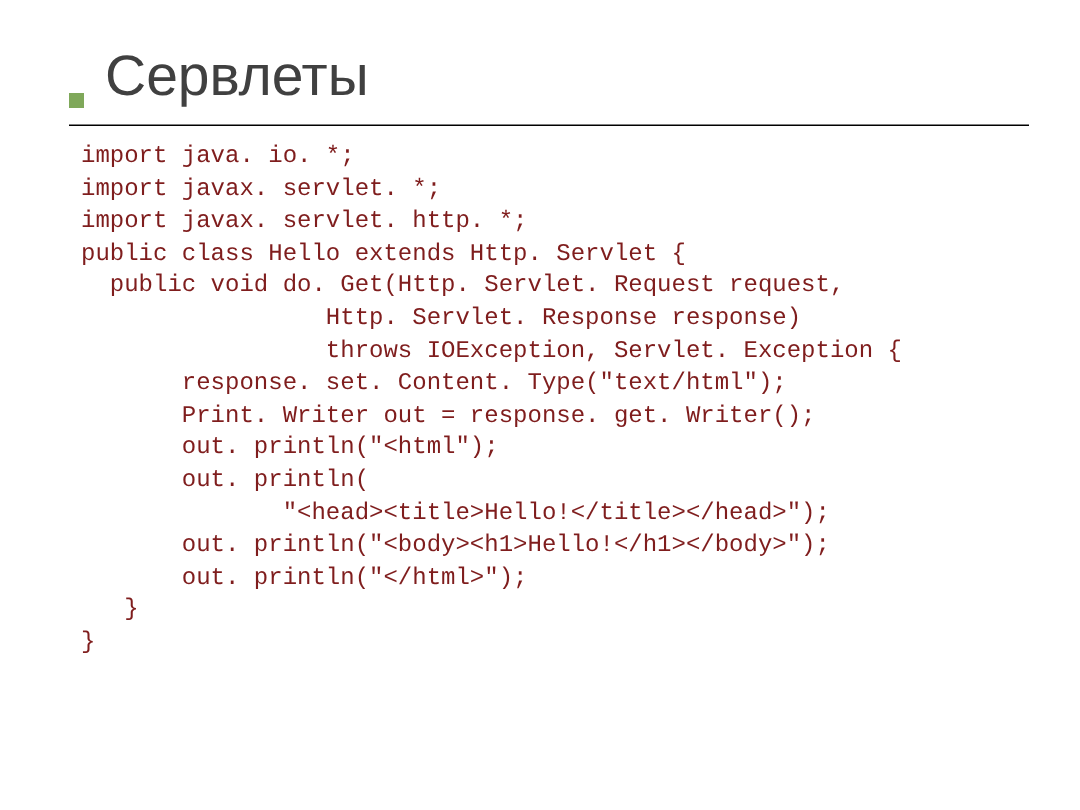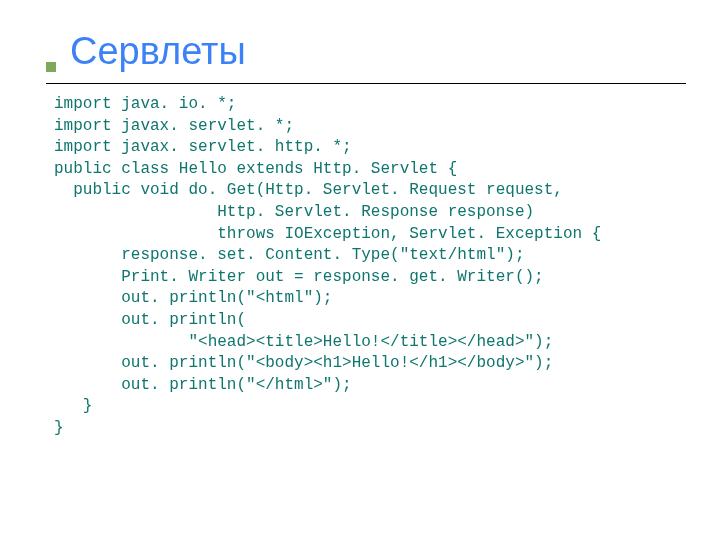--- a/index.html
+++ b/index.html
@@ -28,35 +28,35 @@
     position: absolute;
     left: -24px;
     top: 32px;
     width: 10px;
     height: 10px;
     background: #7fa85a;
   }
   .title-text {
     font-size: 38px;
     font-weight: normal;
-    color: #3b82f6;
+    color: #404040;
     letter-spacing: 0;
   }
   .line {
     border: none;
     border-top: 1px solid #000;
     margin: 4px 0 10px -14px;
     width: 640px;
   }
   .code {
     font-family: "Courier New", Courier, monospace;
     font-size: 16px;
     line-height: 1.35;
     white-space: pre;
-    color: #0f766e;
+    color: #7f1d1d;
     margin-left: -6px;
   }
 </style>
 </head>
 <body>
 
 <div class="slide">
   <div class="title-block">
     <div class="accent-square"></div>
     <div class="title-text">Сервлеты</div>

